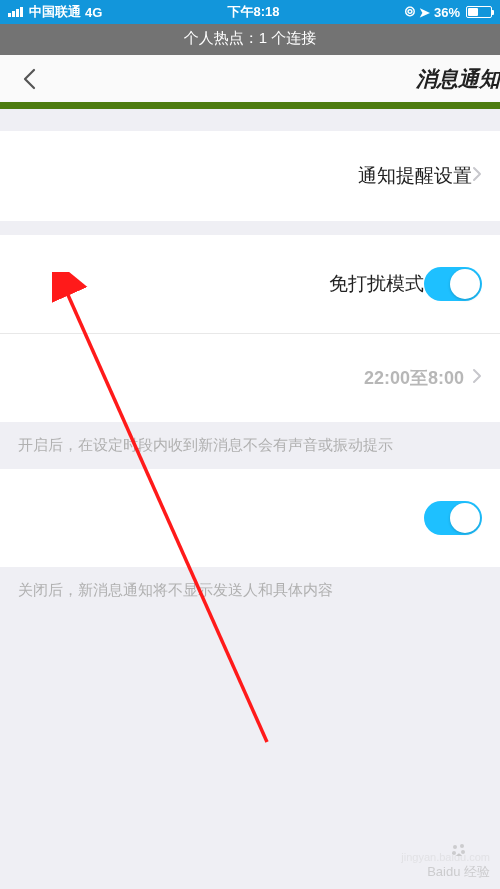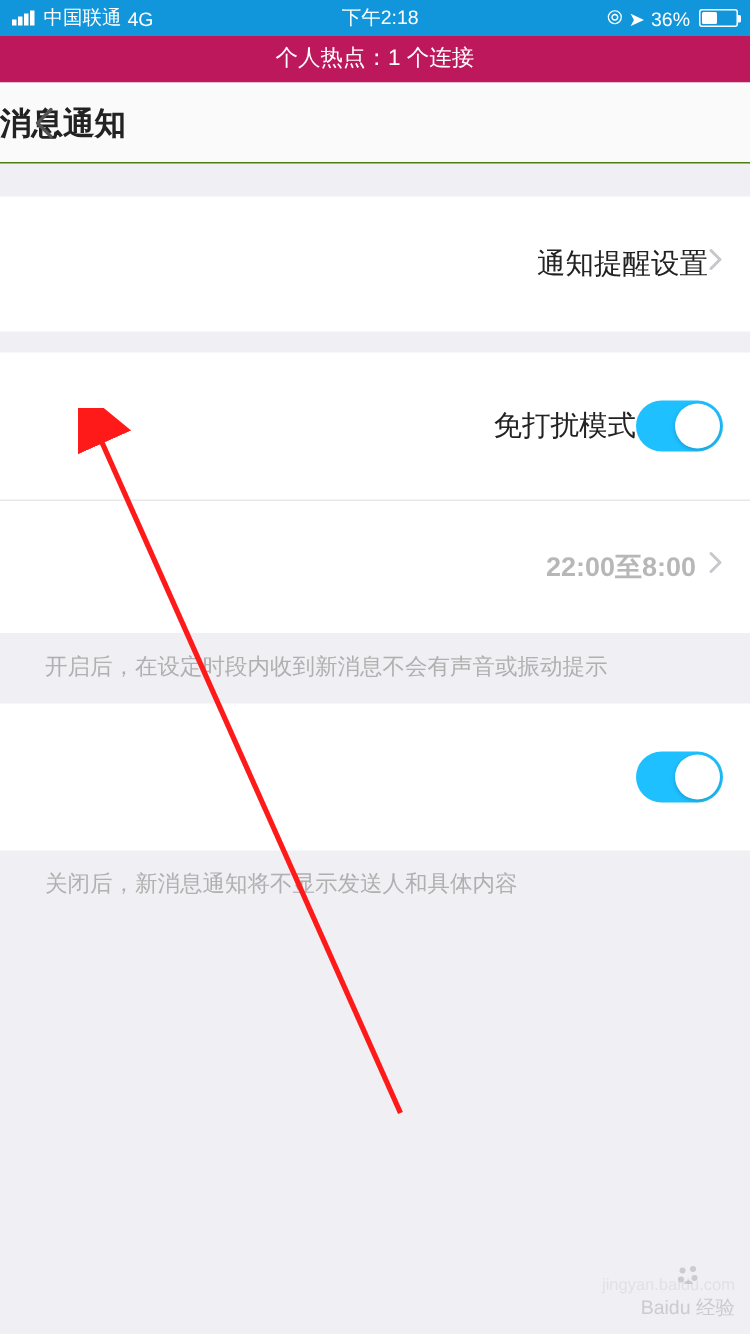--- a/index.html
+++ b/index.html
@@ -13,50 +13,52 @@
     }
     .status-bar {
       background: #1296db;
       color: #fff;
       height: 24px;
       display: flex;
       align-items: center;
       justify-content: space-between;
       padding: 0 8px;
       font-size: 13px;
+      font-weight: bold;
     }
     .status-left { display: flex; align-items: center; gap: 4px; }
     .status-right { display: flex; align-items: center; gap: 4px; }
     .signal-bars { display: inline-flex; align-items: flex-end; gap: 1px; margin-right: 2px;}
     .signal-bars span { width: 3px; background: #fff; display: inline-block; }
     .signal-bars span:nth-child(1){height:4px}
     .signal-bars span:nth-child(2){height:6px}
     .signal-bars span:nth-child(3){height:8px}
     .signal-bars span:nth-child(4){height:10px}
     .battery {
       width: 26px; height: 12px; border: 1px solid #fff; border-radius: 2px;
       position: relative; display: inline-block; margin-left: 2px;
     }
     .battery::after { content:""; position:absolute; right:-3px; top:3px; width:2px; height:5px; background:#fff; border-radius:0 1px 1px 0;}
     .battery-fill { position:absolute; left:1px; top:1px; bottom:1px; width:41%; background:#fff; border-radius:1px;}
     .hotspot-bar {
-      background: #be185d;
+      background: #737373;
       color: #fff;
       text-align: center;
       font-size: 15px;
       padding: 5px 0 7px;
     }
     .nav-bar {
       background: #fafafa;
       height: 54px;
       display: flex;
       align-items: center;
-      justify-content: flex-start;
+      justify-content: flex-end;
       position: relative;
-      border-bottom: 1px solid #4d7c0f;
+      border-bottom: 7px solid #4d7c0f;
+      font-style: italic;
     }
     .nav-back {
       position: absolute;
       left: 14px;
       top: 50%;
       transform: translateY(-50%);
       width: 30px; height: 30px;
       display:flex; align-items:center; justify-content:center;
     }
     .nav-title { font-size: 21px; font-weight: 600; color: #222; }
@@ -82,21 +84,20 @@
     .switch::after {
       content:""; position:absolute; right:2px; top:2px; width:30px; height:30px;
       background:#fff; border-radius:50%; box-shadow: 0 1px 3px rgba(0,0,0,0.2);
     }
     .group-gap { height: 14px; }
     .section-note {
       padding: 12px 18px;
       font-size: 15px;
       color: #b0b0b0;
       line-height: 1.5;
-      margin-left: 12px;
     }
     .arrow-annotation {
       position: absolute;
       left: 52px;
       top: 272px;
       pointer-events: none;
     }
     .watermark {
       position: absolute;
       right: 10px;
@@ -120,21 +121,21 @@
   <div class="status-left">
     <span class="signal-bars">
         <span></span>
         <span></span>
         <span></span>
         <span></span>
       </span>
     <span>中国联通</span>
     <span>4G</span>
   </div>
-  <div>下午2:18</div>
+  <div>下午8:18</div>
   <div class="status-right">
     <span>⦾</span>
     <span>➤</span>
     <span>36%</span>
     <span class="battery">
         <span class="battery-fill"></span>
       </span>
   </div>
 </div>
 

